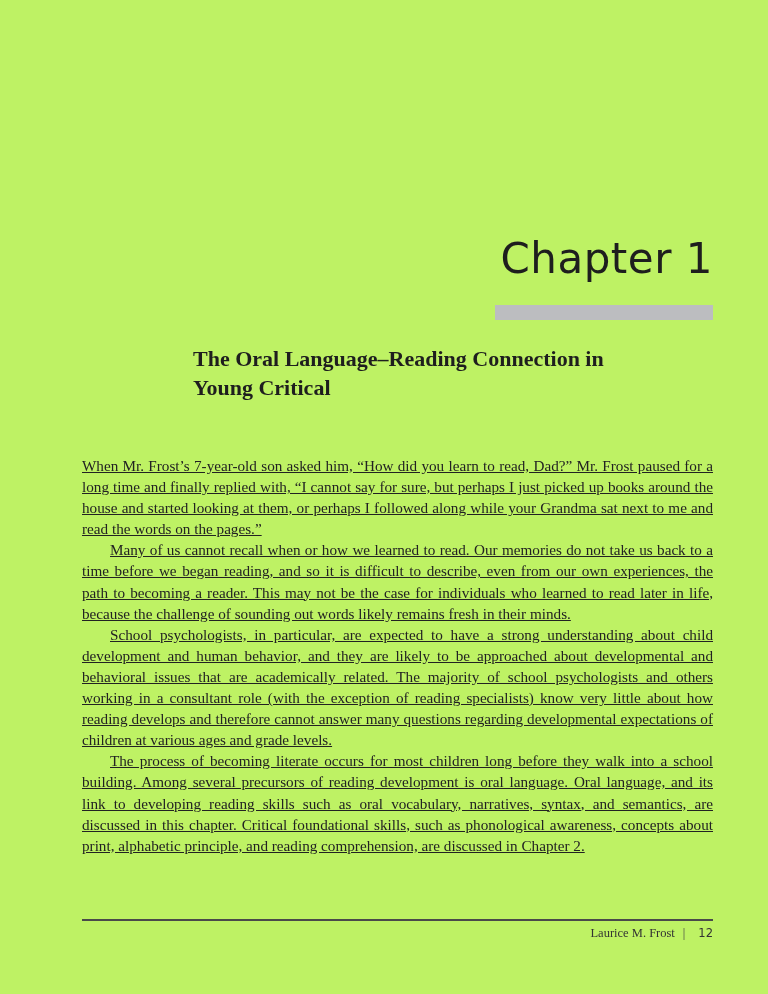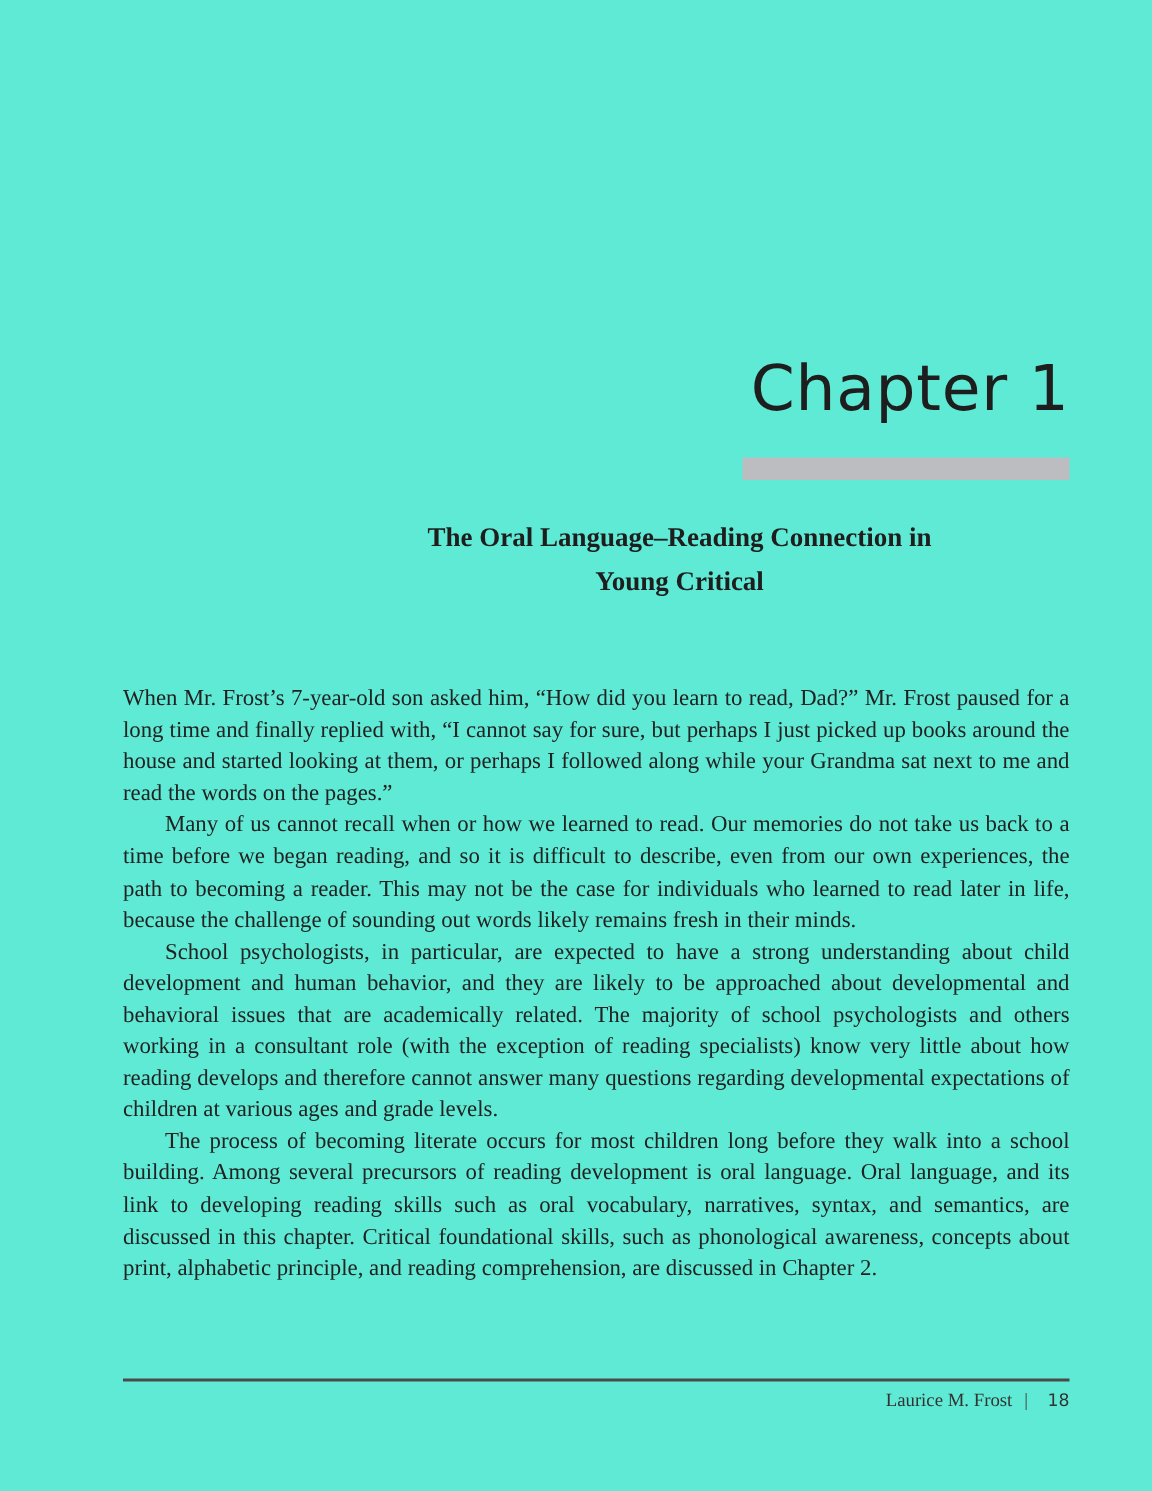--- a/index.html
+++ b/index.html
@@ -1,41 +1,41 @@
 <!DOCTYPE html>
 <html><head>
   <meta charset="utf-8">
   <style>
     html, body { margin: 0; padding: 0; background: #ffffff; }
     body { width: 768px; height: 994px; position: relative; overflow: hidden; }
-    .page { position: absolute; left: 0; top: 0; width: 768px; height: 994px; background: #5eead4; }
+    .page { position: absolute; left: 0; top: 0; width: 768px; height: 994px; background: #bef264; }
 
     .chapter-label {
       position: absolute; right: 55px; top: 238px;
       font-family: "DejaVu Sans", sans-serif;
       font-size: 42px; font-weight: normal; color: #1e1e1e;
       letter-spacing: 0.5px; line-height: 1; white-space: nowrap;
     }
     .chapter-bar {
       position: absolute; left: 495px; top: 305px; width: 218px; height: 15px;
       background: #bcbdc0;
     }
     .chapter-title {
       position: absolute; right: 55px; top: 344px; width: 520px;
       font-family: "Liberation Serif", serif;
-      font-size: 18px; font-weight: bold; color: #1e1e1e;
-      text-align: center; line-height: 29px;
+      font-size: 22px; font-weight: bold; color: #1e1e1e;
+      text-align: left; line-height: 29px;
     }
 
     .body-text {
       position: absolute; left: 82px; top: 455px; width: 631px;
       font-family: "Liberation Serif", serif;
       font-size: 15.2px; color: #222222; line-height: 21.1px;
     }
-    .body-text p { margin: 0; text-align: justify; text-indent: 28px; hyphens: manual; }
+    .body-text p { margin: 0; text-align: justify; text-indent: 28px; hyphens: manual; text-decoration: underline; }
     .body-text p.first { text-indent: 0; }
 
     .footer-rule {
       position: absolute; left: 82px; top: 919px; width: 631px; height: 2px;
       background: #4a4a4a;
     }
     .footer {
       position: absolute; right: 55px; top: 926px;
       font-family: "Liberation Serif", serif;
       font-size: 12.5px; color: #333333; white-space: nowrap;
@@ -58,16 +58,16 @@
 
   <div class="body-text">
     <p class="first">When Mr. Frost’s 7-year-old son asked him, “How did you learn to read, Dad?” Mr. Frost paused for a long time and finally replied with, “I cannot say for sure, but perhaps I just picked up books around the house and started looking at them, or perhaps I followed along while your Grandma sat next to me and read the words on the pages.”</p>
     <p>Many of us cannot recall when or how we learned to read. Our memories do not take us back to a time before we began reading, and so it is difficult to describe, even from our own experiences, the path to becoming a reader. This may not be the case for individuals who learned to read later in life, because the challenge of sounding out words likely remains fresh in their minds.</p>
     <p>School psychologists, in particular, are expected to have a strong understanding about child development and human behavior, and they are likely to be approached about developmental and behavioral issues that are academically related. The majority of school psychologists and others working in a consultant role (with the exception of reading specialists) know very little about how reading develops and therefore cannot answer many questions regarding developmental expecta­tions of children at various ages and grade levels.</p>
     <p>The process of becoming literate occurs for most children long before they walk into a school building. Among several precursors of reading development is oral language. Oral lan­guage, and its link to developing reading skills such as oral vocabulary, narratives, syntax, and semantics, are discussed in this chapter. Critical foundational skills, such as phonological aware­ness, concepts about print, alphabetic principle, and reading comprehension, are discussed in Chapter 2.</p>
   </div>
 
   <div class="footer-rule"></div>
   <div class="footer">
-    <span>Laurice M. Frost</span><span class="sep">|</span><span class="page-num">18</span>
+    <span>Laurice M. Frost</span><span class="sep">|</span><span class="page-num">12</span>
   </div>
 
 </div>
 
 </body></html>

